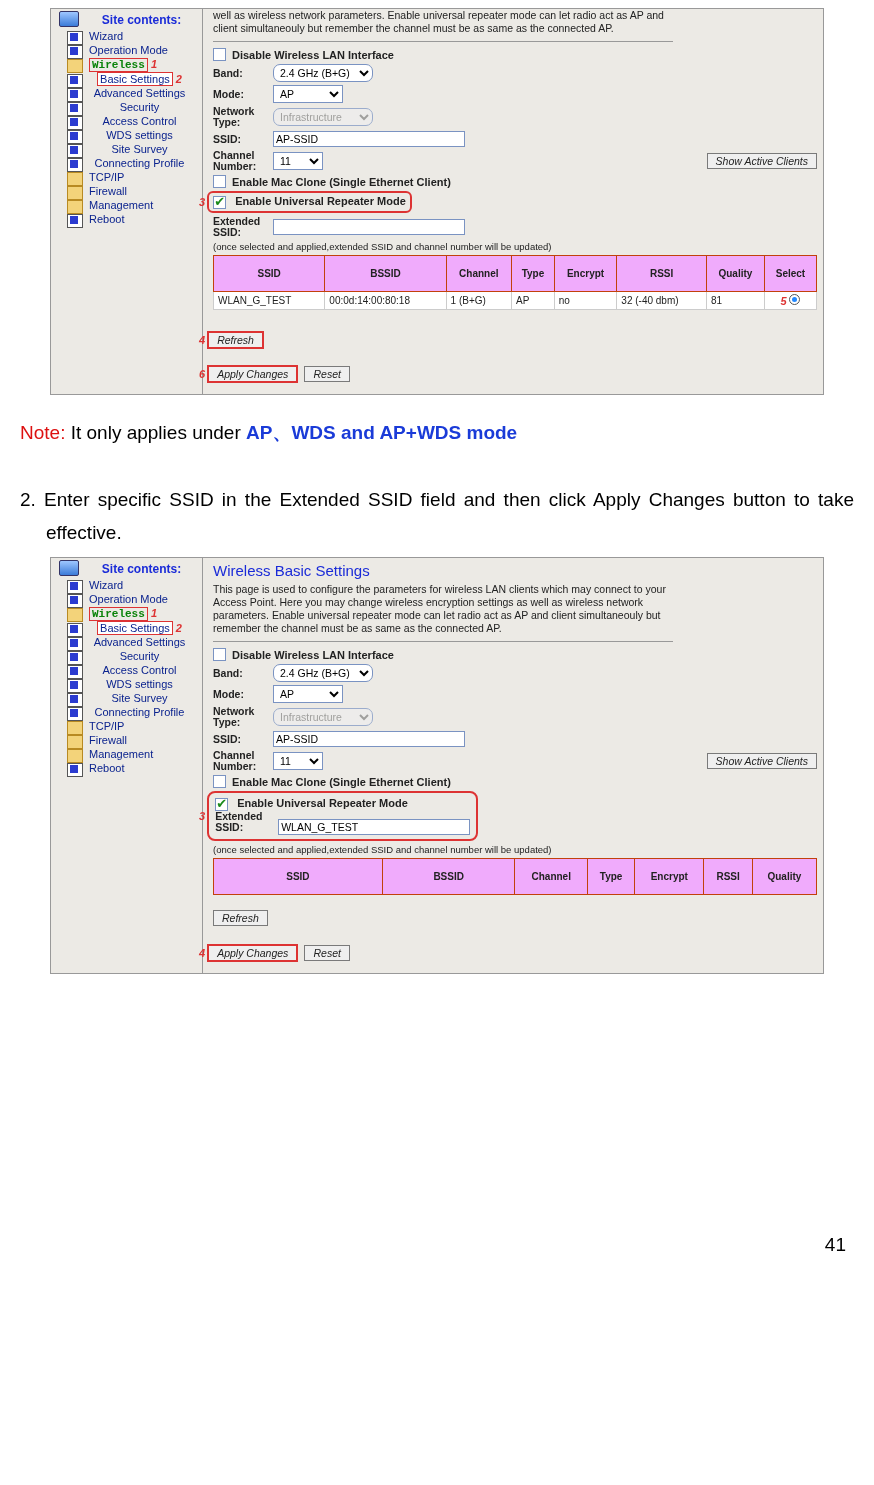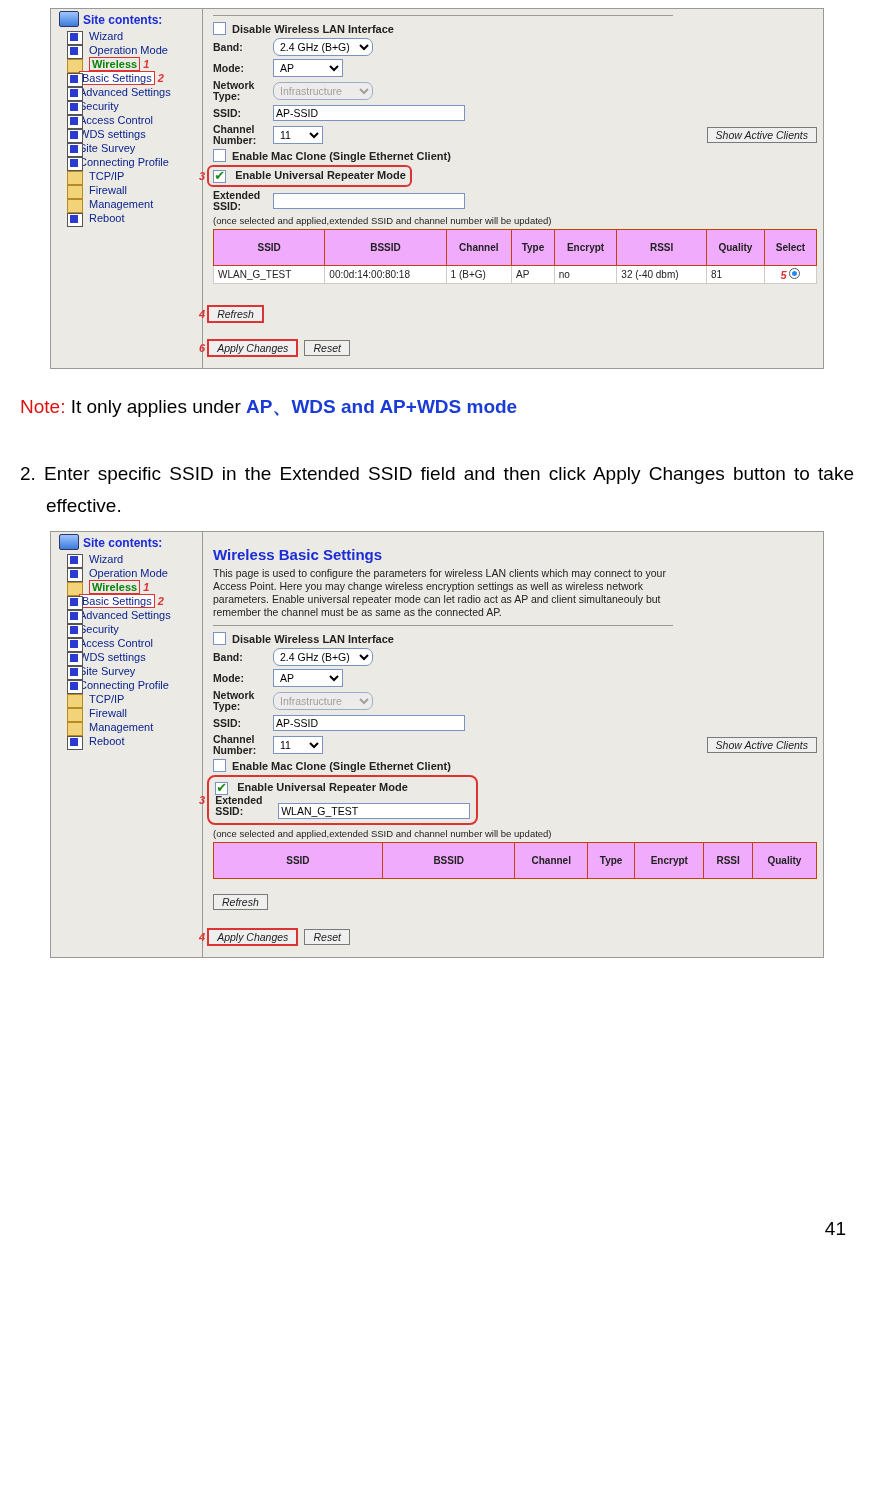--- a/index.html
+++ b/index.html
@@ -22,48 +22,49 @@
   }
   .sidebar {
     width: 152px;
     background: #eceae5;
     padding: 4px 2px;
     border-right: 1px solid #999;
   }
   .side-title {
     color: #1a2bd8; font-weight: bold; font-size: 12px; padding-left: 30px;
     position: relative;
+    text-align: center;
   }
   .side-title::before {
     content: ""; position: absolute; left: 6px; top: -2px;
     width: 18px; height: 14px; background: linear-gradient(#9ec6ff,#3b7bd8); border:1px solid #336; border-radius:2px;
   }
   .tree { list-style: none; margin: 2px 0 0 0; padding: 0 0 0 14px; }
   .tree li { position: relative; padding: 1px 0 1px 22px; color:#0b238e; white-space: nowrap; }
   .tree li::before {
     content: ""; position: absolute; left: 0; top: 2px;
     width: 14px; height: 12px; background:#fff; border:1px solid #555;
   }
   .tree li::after {
     content: ""; position:absolute; left:3px; top:4px; width:8px; height:8px;
     background:#2b3bd0;
   }
-  .tree .sub { padding-left: 12px; }
+  .tree .sub { padding-left: 12px; text-align: center; }
   .tree .folder::before { background:#f3d37a; border:1px solid #b88a22; }
   .tree .folder::after { display:none; }
-  .sel-green { color:#0a830a; border:1px solid #d33; padding:0 2px; font-weight:bold;}
+  .sel-green { color:#0a830a; border:1px solid #d33; padding:0 2px; font-weight:bold;font-family:Liberation Mono, monospace;}
   .sel-white { color:#0b238e; background:#fff; border:1px solid #d33; padding:0 2px; }
   .content {
     flex: 1;
     background: #eceae5;
     padding: 0 6px 8px 10px;
     position: relative;
     color: #222;
   }
-  .hdr-blue { color:#1a2bd8; font-weight:bold; font-size:15px; padding:4px 0;margin-top:10px; }
+  .hdr-blue { color:#1a2bd8; font-weight:normal; font-size:15px; padding:4px 0; }
   .desc { font-size:10.5px; line-height:1.25; max-width: 460px; }
   hr.thin { border:none; border-top:1px solid #999; margin:6px 0; max-width:460px; }
   .row { display:flex; align-items:center; margin:3px 0; }
   .lbl { width:60px; font-weight:bold; font-size:10.5px; }
   .lbl2 { width:60px; font-weight:bold; font-size:10.5px; line-height:1.05; }
   input[type=text], select {
     font-size:10.5px; padding:1px 2px; border:1px solid #7a93c2; background:#fff;
   }
   input[type=text].wide { width:192px; }
   select.sm { width:100px;border-radius:7px; }
@@ -114,20 +115,21 @@
       <li class="sub">WDS settings</li>
       <li class="sub">Site Survey</li>
       <li class="sub">Connecting Profile</li>
       <li class="folder">TCP/IP</li>
       <li class="folder">Firewall</li>
       <li class="folder">Management</li>
       <li>Reboot</li>
     </ul>
   </div>
   <div class="content">
+    <div class="desc">well as wireless network parameters. Enable universal repeater mode can let radio act as AP and client simultaneouly but remember the channel must be as same as the connected AP.</div>
     <hr class="thin">
     <div class="row">
       <span class="chk"></span>
       <span class="bold">Disable Wireless LAN Interface</span>
     </div>
     <div class="row">
         <span class="lbl">Band:</span>
       <select class="sm"><option>2.4 GHz (B+G)</option></select>
       </div>
     <div class="row">

